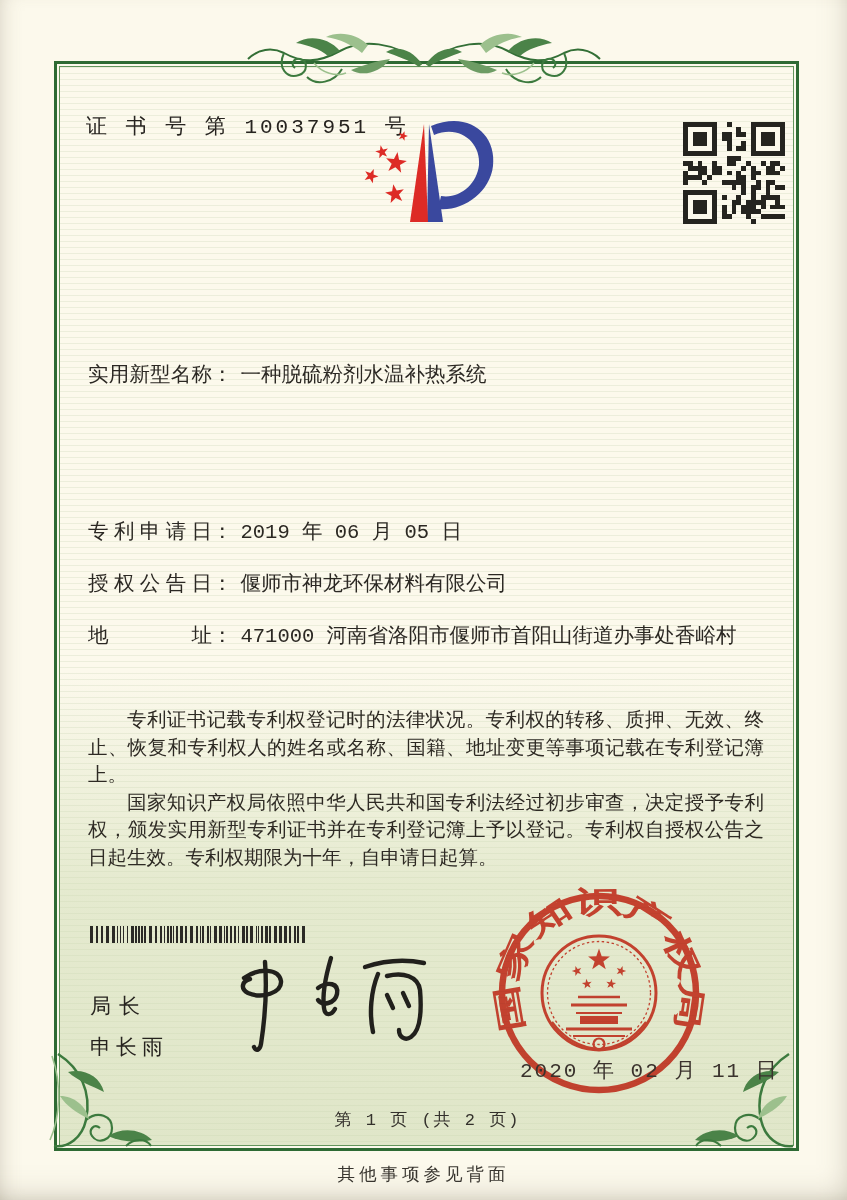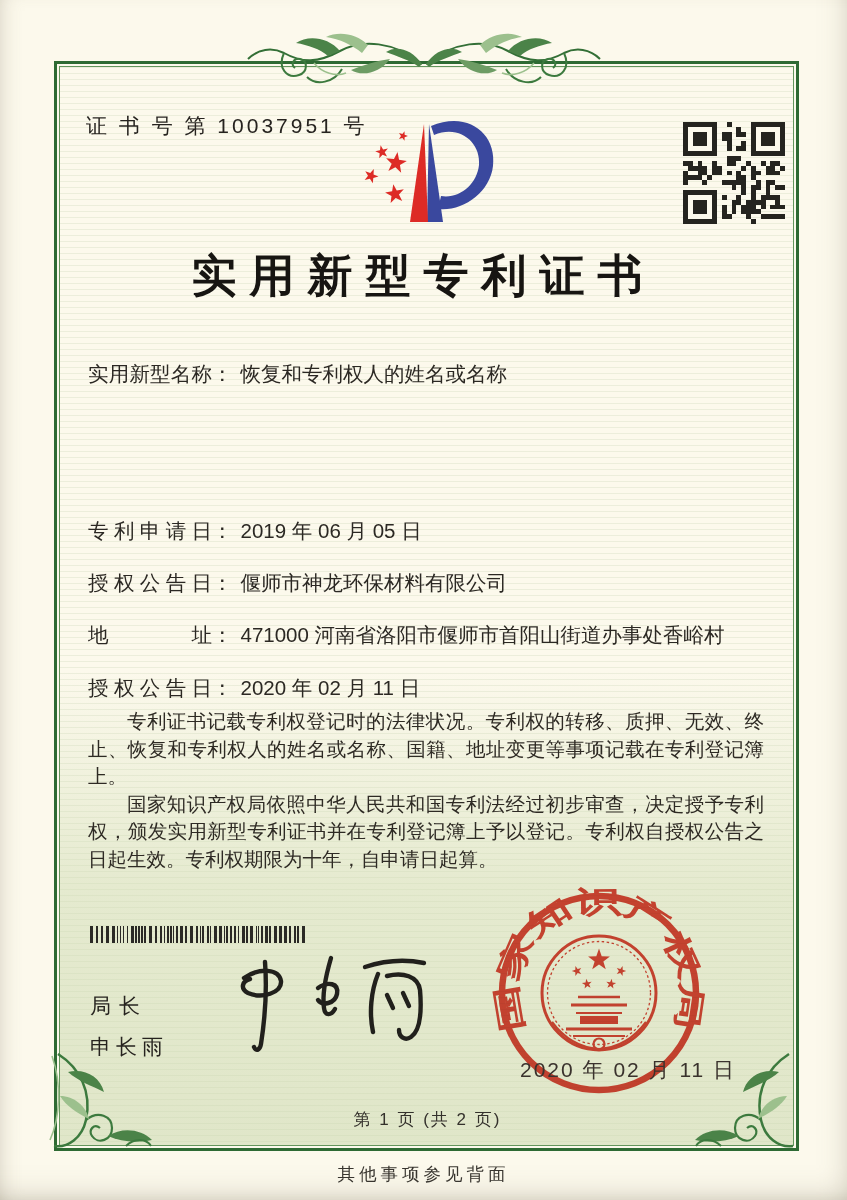--- a/index.html
+++ b/index.html
@@ -1,19 +1,19 @@
 <!DOCTYPE html>
 <html><head>
 <meta charset="utf-8">
 <style>
   html,body{margin:0;padding:0;background:#dcd8c8;}
   .page{
     position:relative;width:847px;height:1200px;margin:0 auto;
     background:#fcf9ec;overflow:hidden;
-    font-family:Liberation Sans, sans-serif;color:#26231f;
+    font-family:Liberation Mono, monospace;color:#26231f;
     box-shadow:inset 14px 0 26px -20px rgba(110,100,80,.45),
                inset -16px -20px 34px -26px rgba(110,100,80,.5);
   }
   .frame{
     position:absolute;left:54px;top:61px;width:739px;height:1084px;
     border:3px solid #2e6a33;
     box-shadow:inset 0 0 0 2px #fcf9ec, inset 0 0 0 3px #63955c;
   }
   .guilloche{
     position:absolute;inset:3px;pointer-events:none;
@@ -229,36 +229,32 @@
       <rect x="9" y="19" width="1" height="1" fill="#25241f"></rect>
       <rect x="13" y="19" width="1" height="1" fill="#25241f"></rect>
       <rect x="16" y="19" width="1" height="1" fill="#25241f"></rect>
       <rect x="17" y="19" width="1" height="1" fill="#25241f"></rect>
       <rect x="18" y="19" width="1" height="1" fill="#25241f"></rect>
       <rect x="19" y="19" width="1" height="1" fill="#25241f"></rect>
       <rect x="20" y="19" width="1" height="1" fill="#25241f"></rect>
       <rect x="14" y="20" width="1" height="1" fill="#25241f"></rect>
     </svg>
 
-  <div class="abs title">实用新型专利证书</div>
 
   <div class="abs frow" style="top:360px">
-    <span class="flabel">实用新型名称</span><span class="colon">：</span><span>恢复和专利权人的姓名或名称</span>
+    <span class="flabel">实用新型名称</span><span class="colon">：</span><span>一种脱硫粉剂水温补热系统</span>
   </div>
   <div class="abs frow" style="top:517px">
     <span class="flabel">专利申请日</span><span class="colon">：</span><span>2019 年 06 月 05 日</span>
   </div>
   <div class="abs frow" style="top:569px">
     <span class="flabel">授权公告日</span><span class="colon">：</span><span>偃师市神龙环保材料有限公司</span>
   </div>
   <div class="abs frow" style="top:621px">
     <span class="flabel">地址</span><span class="colon">：</span><span>471000 河南省洛阳市偃师市首阳山街道办事处香峪村</span>
-  </div>
-  <div class="abs frow" style="top:674px">
-    <span class="flabel">授权公告日</span><span class="colon">：</span><span>2020 年 02 月 11 日</span>
   </div>
 
   <div class="abs paras">
     <p>专利证书记载专利权登记时的法律状况。专利权的转移、质押、无效、终止、恢复和专利权人的姓名或名称、国籍、地址变更等事项记载在专利登记簿上。</p>
     <p>国家知识产权局依照中华人民共和国专利法经过初步审查，决定授予专利权，颁发实用新型专利证书并在专利登记簿上予以登记。专利权自授权公告之日起生效。专利权期限为十年，自申请日起算。</p>
   </div>
 
   <div class="abs barcode" id="barcode"><i style="width: 3px; margin-right: 3px;"></i><i style="width: 2px; margin-right: 3px;"></i><i style="width: 2px; margin-right: 3px;"></i><i style="width: 3px; margin-right: 3px;"></i><i style="width: 3px; margin-right: 2px;"></i><i style="width: 1px; margin-right: 2px;"></i><i style="width: 1px; margin-right: 2px;"></i><i style="width: 1px; margin-right: 3px;"></i><i style="width: 1px; margin-right: 3px;"></i><i style="width: 3px; margin-right: 1px;"></i><i style="width: 2px; margin-right: 1px;"></i><i style="width: 2px; margin-right: 1px;"></i><i style="width: 2px; margin-right: 1px;"></i><i style="width: 2px; margin-right: 3px;"></i><i style="width: 3px; margin-right: 3px;"></i><i style="width: 2px; margin-right: 3px;"></i><i style="width: 2px; margin-right: 2px;"></i><i style="width: 1px; margin-right: 2px;"></i><i style="width: 2px; margin-right: 1px;"></i><i style="width: 2px; margin-right: 1px;"></i><i style="width: 1px; margin-right: 2px;"></i><i style="width: 2px; margin-right: 2px;"></i><i style="width: 3px; margin-right: 2px;"></i><i style="width: 2px; margin-right: 3px;"></i><i style="width: 3px; margin-right: 3px;"></i><i style="width: 2px; margin-right: 2px;"></i><i style="width: 1px; margin-right: 1px;"></i><i style="width: 2px; margin-right: 3px;"></i><i style="width: 2px; margin-right: 1px;"></i><i style="width: 1px; margin-right: 3px;"></i><i style="width: 3px; margin-right: 2px;"></i><i style="width: 3px; margin-right: 2px;"></i><i style="width: 1px; margin-right: 1px;"></i><i style="width: 2px; margin-right: 2px;"></i><i style="width: 2px; margin-right: 2px;"></i><i style="width: 2px; margin-right: 2px;"></i><i style="width: 1px; margin-right: 3px;"></i><i style="width: 3px; margin-right: 1px;"></i><i style="width: 2px; margin-right: 2px;"></i><i style="width: 3px; margin-right: 3px;"></i><i style="width: 1px; margin-right: 1px;"></i><i style="width: 1px; margin-right: 2px;"></i><i style="width: 2px; margin-right: 2px;"></i><i style="width: 3px; margin-right: 1px;"></i><i style="width: 2px; margin-right: 3px;"></i><i style="width: 3px; margin-right: 2px;"></i><i style="width: 3px; margin-right: 2px;"></i><i style="width: 3px; margin-right: 2px;"></i><i style="width: 2px; margin-right: 3px;"></i><i style="width: 2px; margin-right: 1px;"></i><i style="width: 2px; margin-right: 3px;"></i><i style="width: 3px; margin-right: 3px;"></i></div>
 
   <div class="abs officer-title">局长</div>

